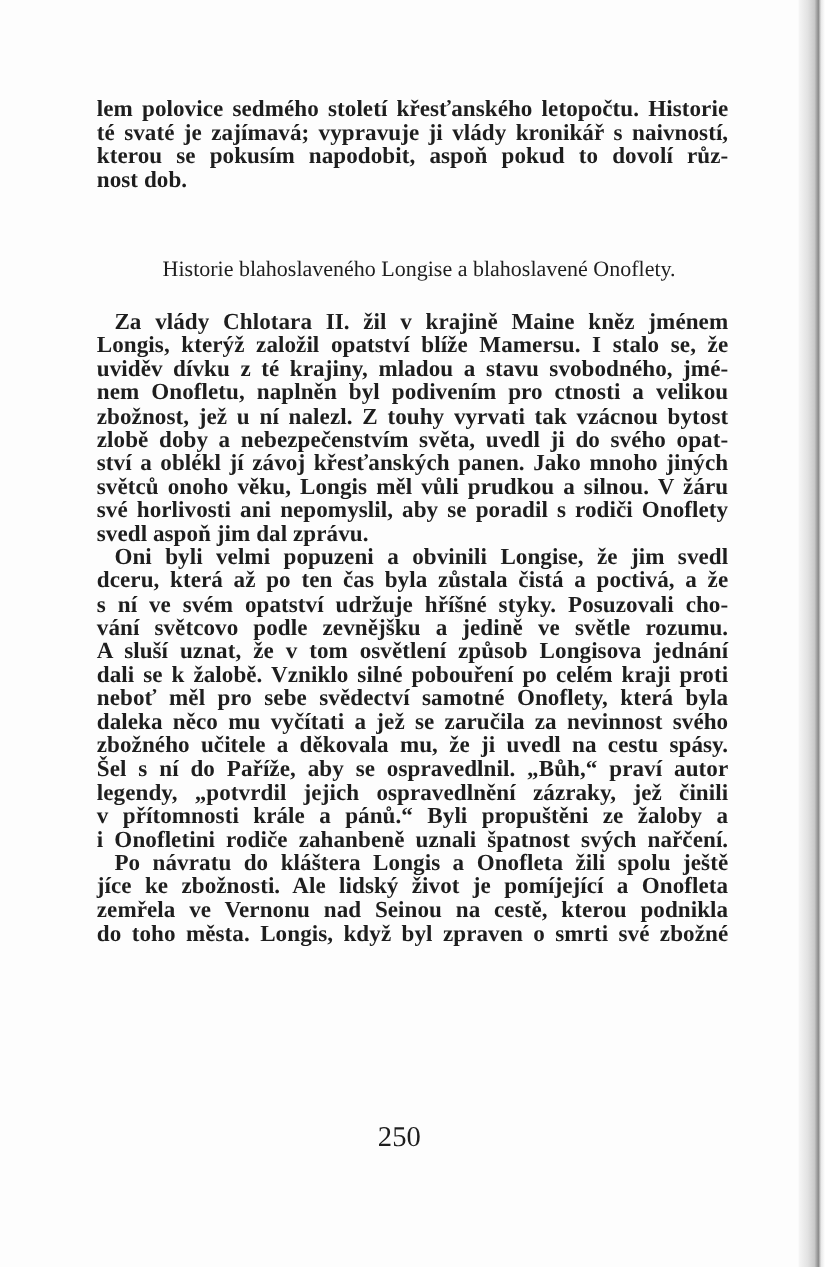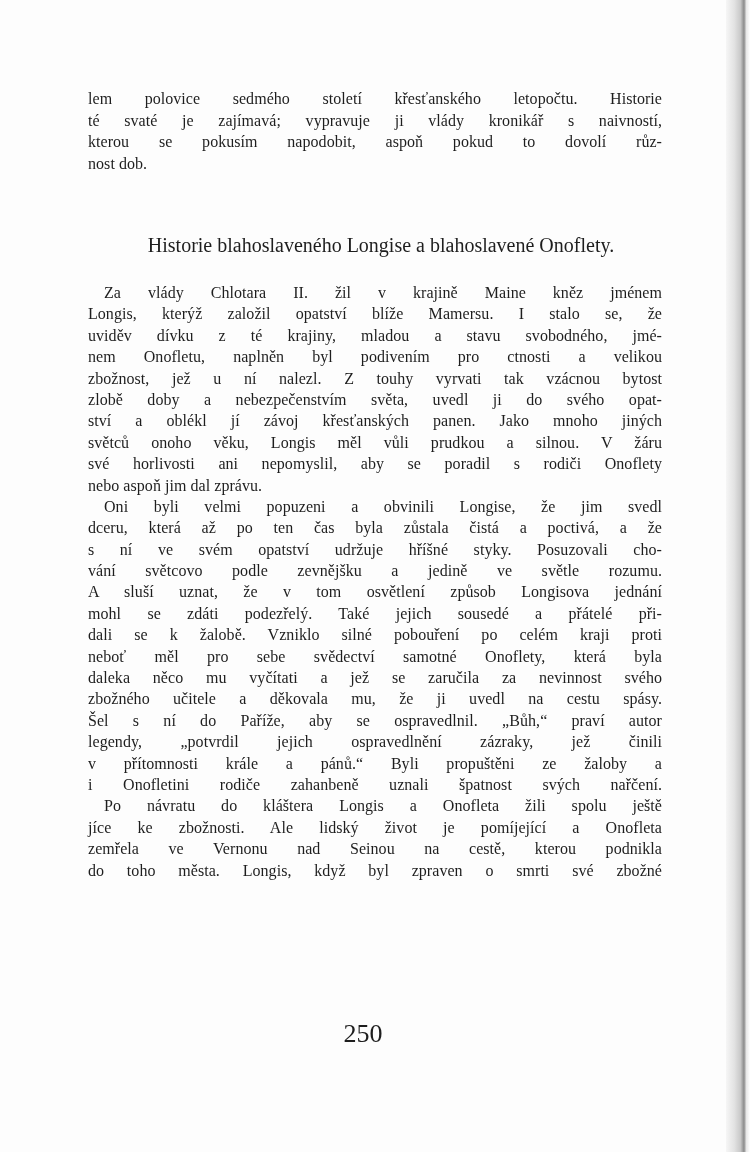--- a/index.html
+++ b/index.html
@@ -26,22 +26,23 @@
       top: 0;
       right: 0;
       width: 24px;
       height: 1152px;
       background: linear-gradient(to right, #f6f6f6 0%, #e2e2e2 35%, #c9c9c9 60%, #8a8a8a 75%, #e8e8e8 85%, #ffffff 100%);
     }
     .text-block {
       position: absolute;
       left: 88px;
       width: 574px;
-      font-size: 16px;
+      font-size: 21px;
       letter-spacing: 0.05px;
+      font-weight: bold;
     }
     .line {
       display: block;
       white-space: nowrap;
       text-align: justify;
       text-align-last: justify;
       height: 21.4px;
       line-height: 21.4px;
       overflow: visible;
     }
@@ -108,27 +109,26 @@
   <div class="text-block" id="body">
     <span class="line indent">Za vlády Chlotara II. žil v krajině Maine kněz jménem</span>
     <span class="line">Longis, kterýž založil opatství blíže Mamersu. I stalo se, že</span>
     <span class="line">uviděv dívku z té krajiny, mladou a stavu svobodného, jmé-</span>
     <span class="line">nem Onofletu, naplněn byl podivením pro ctnosti a velikou</span>
     <span class="line">zbožnost, jež u ní nalezl. Z touhy vyrvati tak vzácnou bytost</span>
     <span class="line">zlobě doby a nebezpečenstvím světa, uvedl ji do svého opat-</span>
     <span class="line">ství a oblékl jí závoj křesťanských panen. Jako mnoho jiných</span>
     <span class="line">světců onoho věku, Longis měl vůli prudkou a silnou. V žáru</span>
     <span class="line">své horlivosti ani nepomyslil, aby se poradil s rodiči Onoflety</span>
-    <span class="line last">nebo aspoň jim dal zprávu.</span>
+    <span class="line last">svedl aspoň jim dal zprávu.</span>
     <span class="line indent">Oni byli velmi popuzeni a obvinili Longise, že jim svedl</span>
     <span class="line">dceru, která až po ten čas byla zůstala čistá a poctivá, a že</span>
     <span class="line">s ní ve svém opatství udržuje hříšné styky. Posuzovali cho-</span>
     <span class="line">vání světcovo podle zevnějšku a jedině ve světle rozumu.</span>
     <span class="line">A sluší uznat, že v tom osvětlení způsob Longisova jednání</span>
-    <span class="line">mohl se zdáti podezřelý. Také jejich sousedé a přátelé při-</span>
     <span class="line">dali se k žalobě. Vzniklo silné pobouření po celém kraji proti</span>
     <span class="line">neboť měl pro sebe svědectví samotné Onoflety, která byla</span>
     <span class="line">daleka něco mu vyčítati a jež se zaručila za nevinnost svého</span>
     <span class="line">zbožného učitele a děkovala mu, že ji uvedl na cestu spásy.</span>
     <span class="line">Šel s ní do Paříže, aby se ospravedlnil. „Bůh,“ praví autor</span>
     <span class="line">legendy, „potvrdil jejich ospravedlnění zázraky, jež činili</span>
     <span class="line">v přítomnosti krále a pánů.“ Byli propuštěni ze žaloby a</span>
     <span class="line">i Onofletini rodiče zahanbeně uznali špatnost svých nařčení.</span>
     <span class="line indent">Po návratu do kláštera Longis a Onofleta žili spolu ještě</span>
     <span class="line">jíce ke zbožnosti. Ale lidský život je pomíjející a Onofleta</span>

